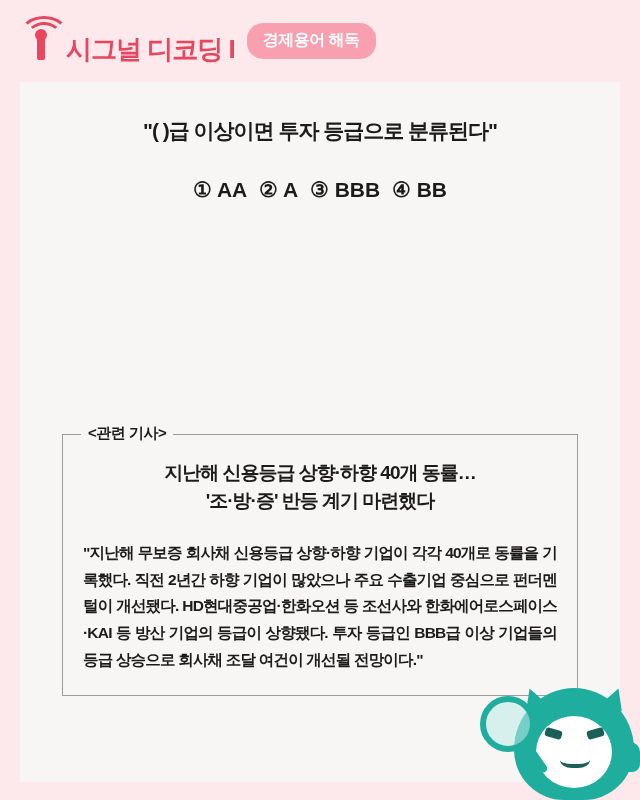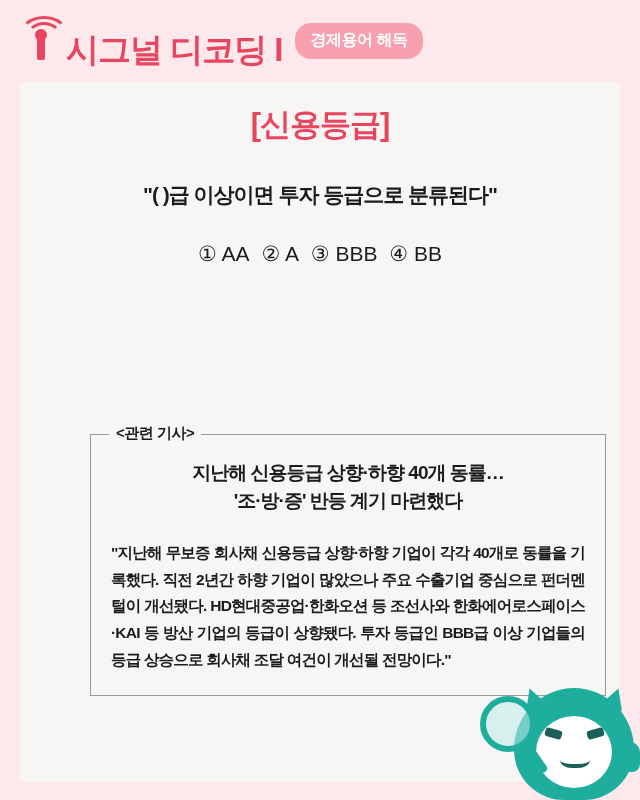--- a/index.html
+++ b/index.html
@@ -59,21 +59,21 @@
     border-color: #e8455f transparent transparent transparent;
   }
   .signal-icon .w1 {
     left: 8px; top: 4px; width: 30px; height: 24px;
     transform: rotate(0deg);
   }
   .signal-icon .w2 {
     left: 1px; top: -2px; width: 44px; height: 34px;
   }
   .brand-title {
-    font-size: 33px;
+    font-size: 26px;
     font-weight: bold;
     color: #e8455f;
     letter-spacing: -1px;
     line-height: 1;
     margin-right: 12px;
     white-space: nowrap;
     margin-top: 16px;
   }
   .brand-pill {
     background: #f8a0b0;
@@ -114,36 +114,35 @@
     font-weight: bold;
     letter-spacing: -1px;
   }
   .q-line.l1 { margin-top: 38px; }
   .q-line.l2 { margin-top: 35px; }
   .q-line.l3 { margin-top: 35px; }
   .q-choices {
     text-align: center;
     color: #1b1b1b;
     font-size: 21px;
-    font-weight: normal;
+    font-weight: bold;
     margin-top: 33px;
     letter-spacing: 0px;
   }
   .q-choices span { margin: 0 3px; }
 
   
   .article {
     position: absolute;
     left: 42px;
     top: 352px;
     width: 516px;
     height: 262px;
     border: 1px solid #9b9b9b;
     box-sizing: border-box;
-    margin-left: 28px;
   }
   .article-tag {
     position: absolute;
     left: 18px;
     top: -11px;
     background: #f7f6f4;
     padding: 0 7px;
     font-size: 15px;
     font-weight: bold;
     color: #1b1b1b;
@@ -262,21 +261,20 @@
     <div class="wave w1"></div>
     <div class="dot"></div>
     <div class="tower"></div>
   </div>
   <div class="brand-title">시그널 디코딩 I</div>
   <div class="brand-pill">경제용어 해독</div>
 </div>
 
 <div class="card">
 
-  <div class="q-title">[신용등급]</div>
 
   <div class="q-line l2">"( )급 이상이면 투자 등급으로 분류된다"</div>
 
   <div class="q-choices">
     <span>① AA</span>
     <span>② A</span>
     <span>③ BBB</span>
     <span>④ BB</span>
   </div>
 

